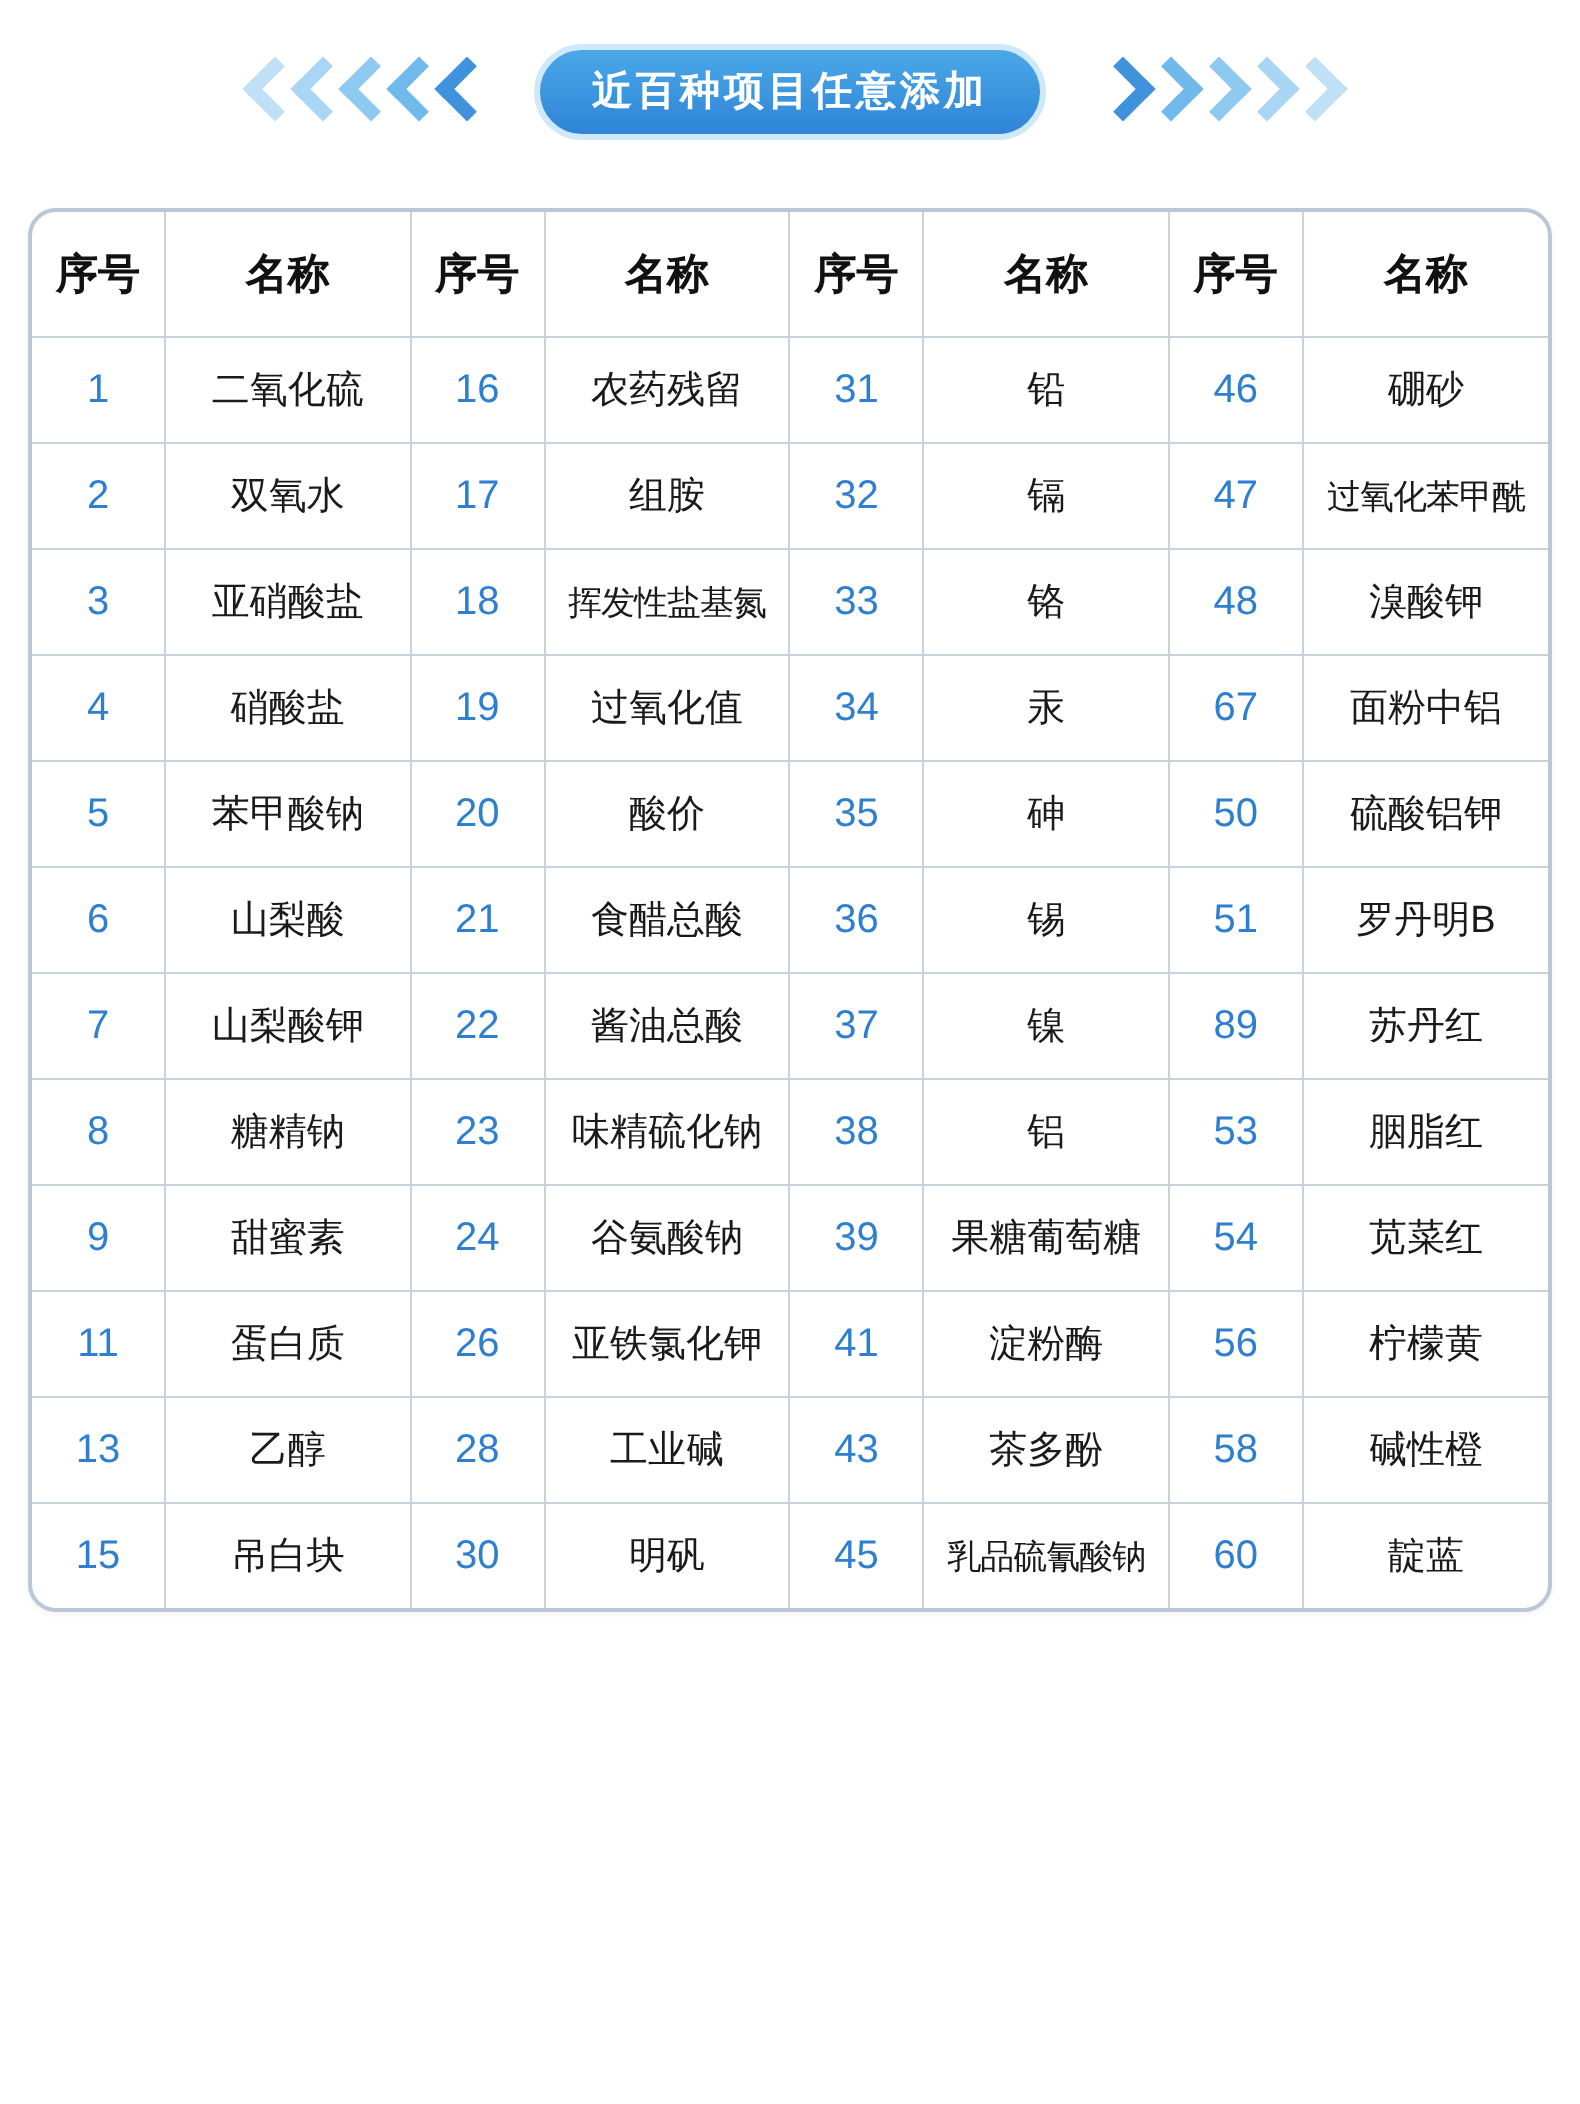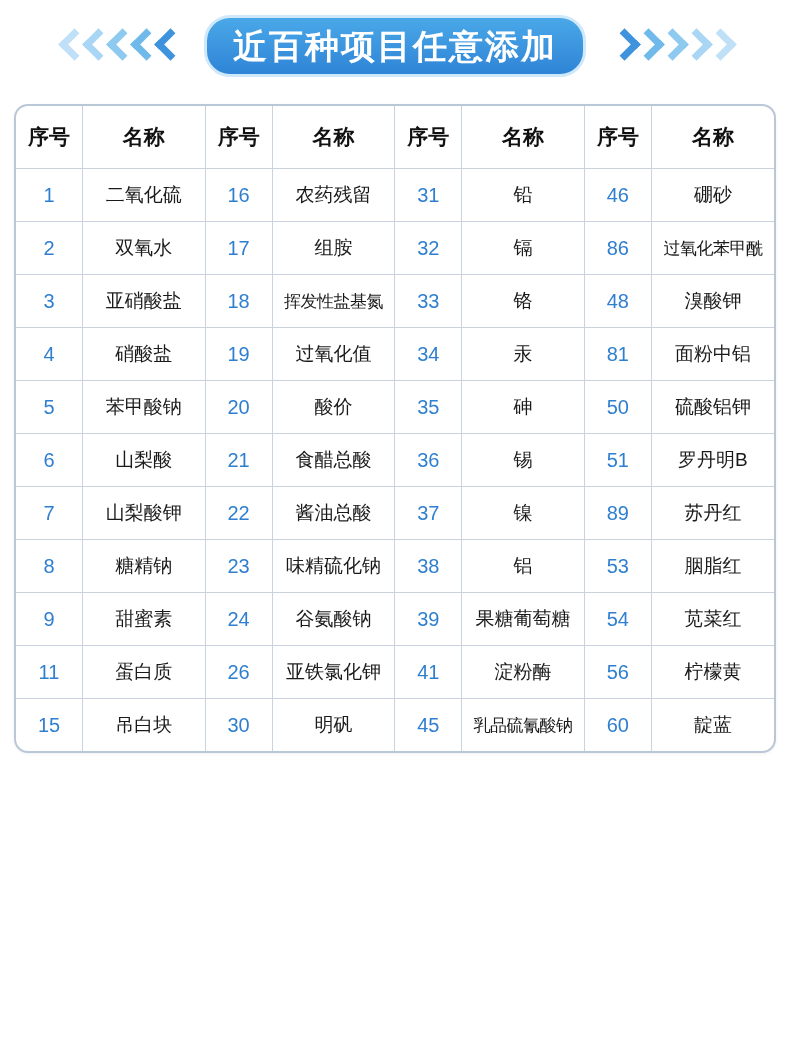--- a/index.html
+++ b/index.html
@@ -49,21 +49,21 @@
   .chev.r::before {
     border-left: none;
     border-bottom: none;
     border-right: 7px solid currentColor;
     border-top: 7px solid currentColor;
     left: 1px;
   }
   .title-pill {
     background: linear-gradient(180deg, #4aa8e8 0%, #2f84d6 100%);
     color: #ffffff;
-    font-size: 34px;
+    font-size: 20px;
     font-weight: bold;
     letter-spacing: 2px;
     padding: 11px 26px;
     border-radius: 26px;
     border: 3px solid #cfe8fa;
     white-space: nowrap;
     line-height: 1;
   }
 
   
@@ -166,41 +166,41 @@
           <td>46</td>
           <td>硼砂</td>
         </tr>
         <tr>
           <td>2</td>
           <td>双氧水</td>
           <td>17</td>
           <td>组胺</td>
           <td>32</td>
           <td>镉</td>
-          <td>86</td>
+          <td>47</td>
           <td class="fit">过氧化苯甲酰</td>
         </tr>
         <tr>
           <td>3</td>
           <td>亚硝酸盐</td>
           <td>18</td>
           <td class="fit">挥发性盐基氮</td>
           <td>33</td>
           <td>铬</td>
           <td>48</td>
           <td>溴酸钾</td>
         </tr>
         <tr>
           <td>4</td>
           <td>硝酸盐</td>
           <td>19</td>
           <td>过氧化值</td>
           <td>34</td>
           <td>汞</td>
-          <td>81</td>
+          <td>67</td>
           <td>面粉中铝</td>
         </tr>
         <tr>
           <td>5</td>
           <td>苯甲酸钠</td>
           <td>20</td>
           <td>酸价</td>
           <td>35</td>
           <td>砷</td>
           <td>50</td>
@@ -250,20 +250,30 @@
           <td>11</td>
           <td>蛋白质</td>
           <td>26</td>
           <td>亚铁氯化钾</td>
           <td>41</td>
           <td>淀粉酶</td>
           <td>56</td>
           <td>柠檬黄</td>
         </tr>
         <tr>
+          <td>13</td>
+          <td>乙醇</td>
+          <td>28</td>
+          <td>工业碱</td>
+          <td>43</td>
+          <td>茶多酚</td>
+          <td>58</td>
+          <td>碱性橙</td>
+        </tr>
+        <tr>
           <td>15</td>
           <td>吊白块</td>
           <td>30</td>
           <td>明矾</td>
           <td>45</td>
           <td class="fit">乳品硫氰酸钠</td>
           <td>60</td>
           <td>靛蓝</td>
         </tr>
       </tbody>

